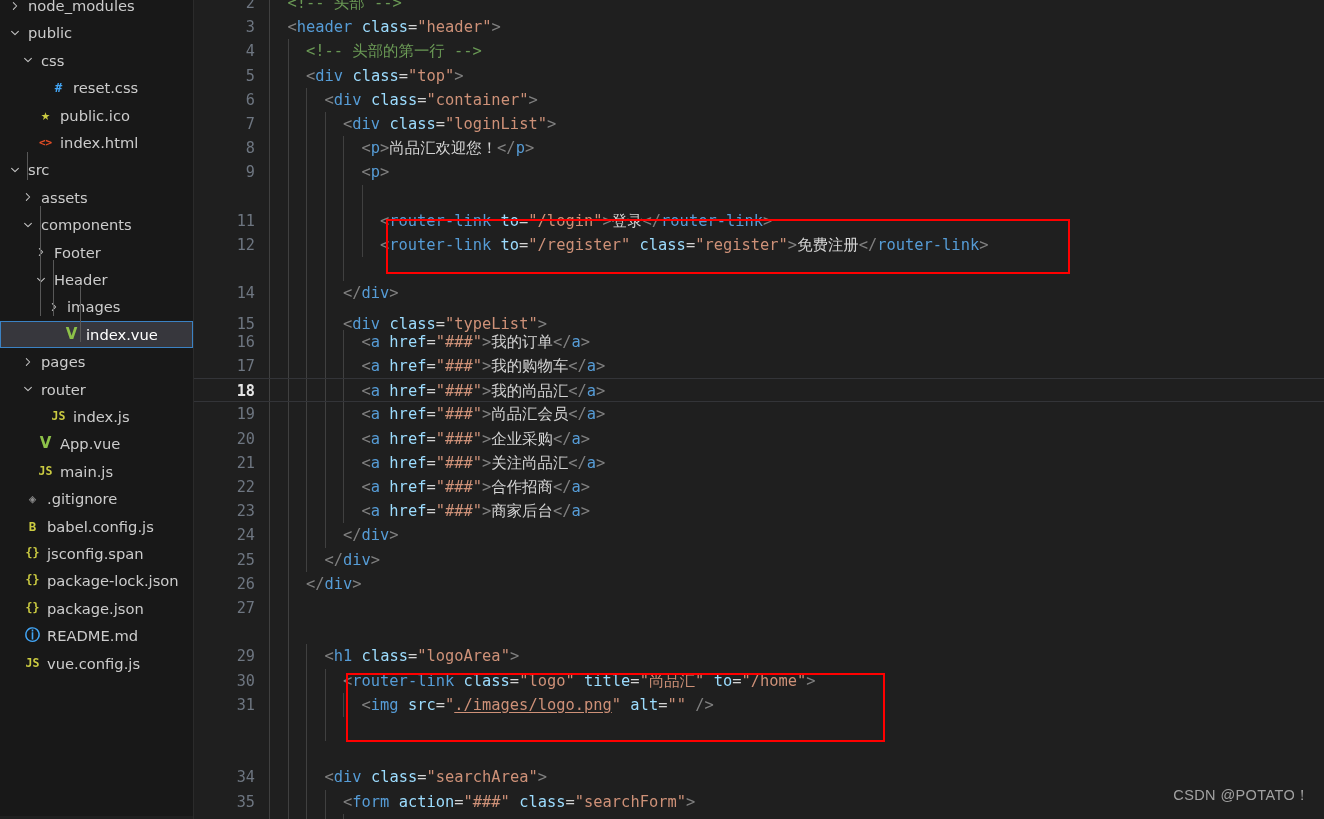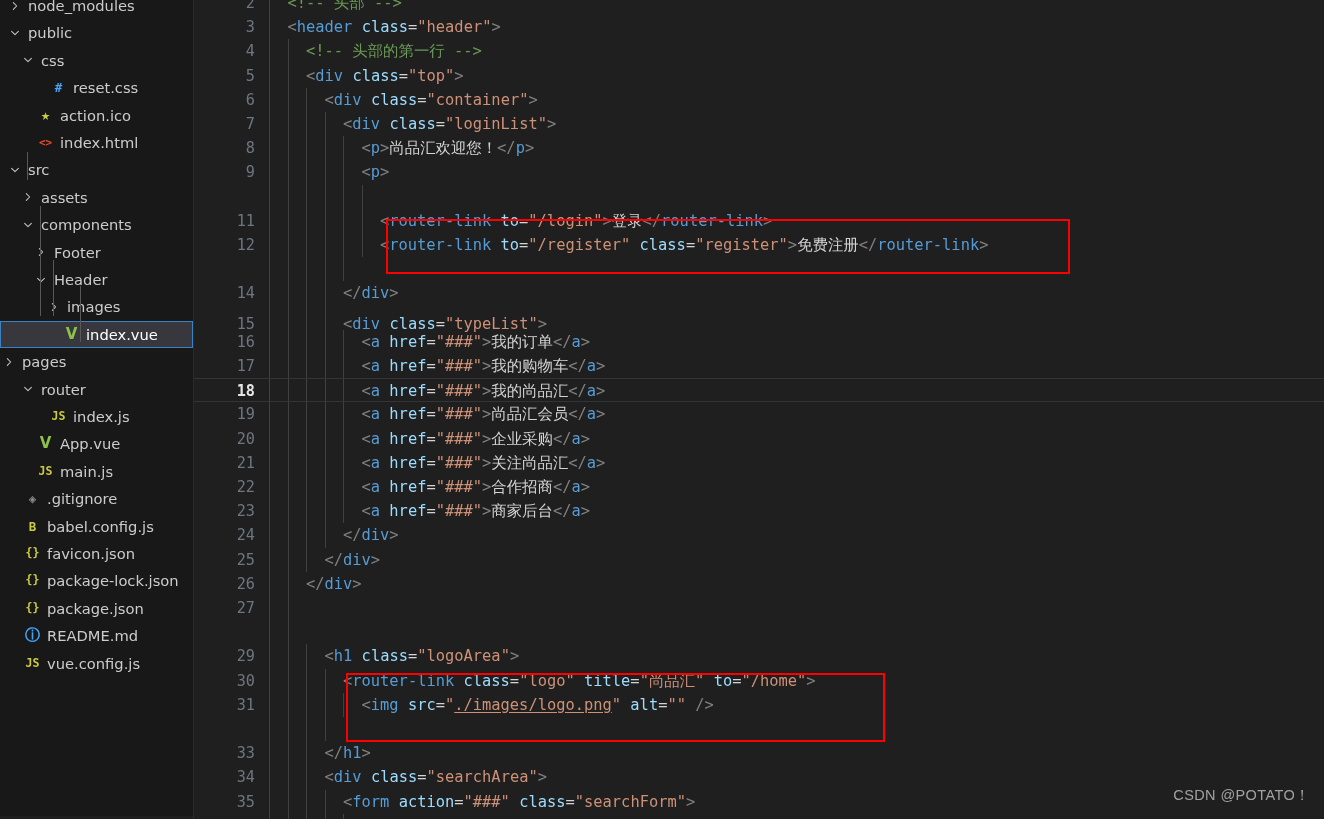--- a/index.html
+++ b/index.html
@@ -126,21 +126,21 @@
           <span class="flabel">css</span>
         </div>
         <div class="tree-row" style="position: absolute; left: 0px; right: 0px; top: 74.2px; padding-left: 32px;">
           <span class="twisty"></span>
           <span class="ficon" style="color: rgb(66, 165, 245);">#</span>
           <span class="flabel">reset.css</span>
         </div>
         <div class="tree-row" style="position: absolute; left: 0px; right: 0px; top: 101.6px; padding-left: 19px;">
           <span class="twisty"></span>
           <span class="ficon" style="color: rgb(203, 203, 65); font-size: 15px;">★</span>
-          <span class="flabel">action.ico</span>
+          <span class="flabel">public.ico</span>
         </div>
         <div class="tree-row" style="position: absolute; left: 0px; right: 0px; top: 129px; padding-left: 19px;">
           <span class="twisty"></span>
           <span class="ficon" style="color: rgb(228, 77, 38); font-size: 11px;">&lt;&gt;</span>
           <span class="flabel">index.html</span>
         </div>
         <div class="tree-row" style="position: absolute; left: 0px; right: 0px; top: 156.4px; padding-left: 6px;">
           <span class="twisty">
             <svg width="12" height="12" viewBox="0 0 16 16">
               <path fill="none" stroke="#c5c5c5" stroke-width="1.4" stroke-linecap="round" stroke-linejoin="round" d="M3.5 5.8 L8 10.2 L12.5 5.8"></path>
@@ -186,21 +186,21 @@
               <path fill="none" stroke="#c5c5c5" stroke-width="1.4" stroke-linecap="round" stroke-linejoin="round" d="M5.8 3.5 L10.2 8 L5.8 12.5"></path>
             </svg>
           </span>
           <span class="flabel">images</span>
         </div>
         <div class="tree-row selected" style="position: absolute; left: 0px; right: 0px; top: 320.8px; padding-left: 45px;">
           <span class="twisty"></span>
           <span class="ficon" style="color: rgb(141, 193, 73); font-size: 15px; font-family: &quot;DejaVu Sans&quot;, sans-serif;">V</span>
           <span class="flabel">index.vue</span>
         </div>
-        <div class="tree-row" style="position: absolute; left: 0px; right: 0px; top: 348.2px; ">
+        <div class="tree-row" style="position: absolute; left: 0px; right: 0px; top: 348.2px; padding-left: 19px;">
           <span class="twisty">
             <svg width="12" height="12" viewBox="0 0 16 16">
               <path fill="none" stroke="#c5c5c5" stroke-width="1.4" stroke-linecap="round" stroke-linejoin="round" d="M5.8 3.5 L10.2 8 L5.8 12.5"></path>
             </svg>
           </span>
           <span class="flabel">pages</span>
         </div>
         <div class="tree-row" style="position: absolute; left: 0px; right: 0px; top: 375.6px; padding-left: 19px;">
           <span class="twisty">
             <svg width="12" height="12" viewBox="0 0 16 16">
@@ -230,21 +230,21 @@
           <span class="flabel">.gitignore</span>
         </div>
         <div class="tree-row" style="position: absolute; left: 0px; right: 0px; top: 512.6px; padding-left: 6px;">
           <span class="twisty"></span>
           <span class="ficon" style="color: rgb(203, 203, 65);">B</span>
           <span class="flabel">babel.config.js</span>
         </div>
         <div class="tree-row" style="position: absolute; left: 0px; right: 0px; top: 540px; padding-left: 6px;">
           <span class="twisty"></span>
           <span class="ficon" style="color: rgb(203, 203, 65); font-size: 11.5px;">{}</span>
-          <span class="flabel">favicon.json</span>
+          <span class="flabel">jsconfig.span</span>
         </div>
         <div class="tree-row" style="position: absolute; left: 0px; right: 0px; top: 567.4px; padding-left: 6px;">
           <span class="twisty"></span>
           <span class="ficon" style="color: rgb(203, 203, 65); font-size: 11.5px;">{}</span>
           <span class="flabel">package-lock.json</span>
         </div>
         <div class="tree-row" style="position: absolute; left: 0px; right: 0px; top: 594.8px; padding-left: 6px;">
           <span class="twisty"></span>
           <span class="ficon" style="color: rgb(203, 203, 65); font-size: 11.5px;">{}</span>
           <span class="flabel">package.json</span>
@@ -429,21 +429,20 @@
         <div class="line" style="top: 450.8px;"><span class="lno">21</span><span class="code" style="left: 167.5px;"><span class="t-punct">&lt;</span><span class="t-tag">a</span><span class="t-text"> </span><span class="t-attr">href</span><span class="t-eq">=</span><span class="t-str">"###"</span><span class="t-punct">&gt;</span><span class="t-text">关注尚品汇</span><span class="t-punct">&lt;/</span><span class="t-tag">a</span><span class="t-punct">&gt;</span></span></div>
         <div class="line" style="top: 475px;"><span class="lno">22</span><span class="code" style="left: 167.5px;"><span class="t-punct">&lt;</span><span class="t-tag">a</span><span class="t-text"> </span><span class="t-attr">href</span><span class="t-eq">=</span><span class="t-str">"###"</span><span class="t-punct">&gt;</span><span class="t-text">合作招商</span><span class="t-punct">&lt;/</span><span class="t-tag">a</span><span class="t-punct">&gt;</span></span></div>
         <div class="line" style="top: 499.2px;"><span class="lno">23</span><span class="code" style="left: 167.5px;"><span class="t-punct">&lt;</span><span class="t-tag">a</span><span class="t-text"> </span><span class="t-attr">href</span><span class="t-eq">=</span><span class="t-str">"###"</span><span class="t-punct">&gt;</span><span class="t-text">商家后台</span><span class="t-punct">&lt;/</span><span class="t-tag">a</span><span class="t-punct">&gt;</span></span></div>
         <div class="line" style="top: 523.4px;"><span class="lno">24</span><span class="code" style="left: 149px;"><span class="t-punct">&lt;/</span><span class="t-tag">div</span><span class="t-punct">&gt;</span></span></div>
         <div class="line" style="top: 547.6px;"><span class="lno">25</span><span class="code" style="left: 130.5px;"><span class="t-punct">&lt;/</span><span class="t-tag">div</span><span class="t-punct">&gt;</span></span></div>
         <div class="line" style="top: 571.8px;"><span class="lno">26</span><span class="code" style="left: 112px;"><span class="t-punct">&lt;/</span><span class="t-tag">div</span><span class="t-punct">&gt;</span></span></div>
         <div class="line" style="top: 596px;"><span class="lno">27</span></div>
         <div class="line" style="top: 644.4px;"><span class="lno">29</span><span class="code" style="left: 130.5px;"><span class="t-punct">&lt;</span><span class="t-tag">h1</span><span class="t-text"> </span><span class="t-attr">class</span><span class="t-eq">=</span><span class="t-str">"logoArea"</span><span class="t-punct">&gt;</span></span></div>
         <div class="line" style="top: 668.6px;"><span class="lno">30</span><span class="code" style="left: 149px;"><span class="t-punct">&lt;</span><span class="t-tag">router-link</span><span class="t-text"> </span><span class="t-attr">class</span><span class="t-eq">=</span><span class="t-str">"logo"</span><span class="t-text"> </span><span class="t-attr">title</span><span class="t-eq">=</span><span class="t-str">"尚品汇"</span><span class="t-text"> </span><span class="t-attr">to</span><span class="t-eq">=</span><span class="t-str">"/home"</span><span class="t-punct">&gt;</span></span></div>
         <div class="line" style="top: 692.8px;"><span class="lno">31</span><span class="code" style="left: 167.5px;"><span class="t-punct">&lt;</span><span class="t-tag">img</span><span class="t-text"> </span><span class="t-attr">src</span><span class="t-eq">=</span><span class="t-str">"</span><span class="t-link">./images/logo.png</span><span class="t-str">"</span><span class="t-text"> </span><span class="t-attr">alt</span><span class="t-eq">=</span><span class="t-str">""</span><span class="t-text"> </span><span class="t-punct">/&gt;</span></span></div>
-        <div class="line" style="top: 741.2px;"><span class="lno">33</span><span class="code" style="left: 130.5px;"><span class="t-punct">&lt;/</span><span class="t-tag">h1</span><span class="t-punct">&gt;</span></span></div>
         <div class="line" style="top: 765.4px;"><span class="lno">34</span><span class="code" style="left: 130.5px;"><span class="t-punct">&lt;</span><span class="t-tag">div</span><span class="t-text"> </span><span class="t-attr">class</span><span class="t-eq">=</span><span class="t-str">"searchArea"</span><span class="t-punct">&gt;</span></span></div>
         <div class="line" style="top: 789.6px;"><span class="lno">35</span><span class="code" style="left: 149px;"><span class="t-punct">&lt;</span><span class="t-tag">form</span><span class="t-text"> </span><span class="t-attr">action</span><span class="t-eq">=</span><span class="t-str">"###"</span><span class="t-text"> </span><span class="t-attr">class</span><span class="t-eq">=</span><span class="t-str">"searchForm"</span><span class="t-punct">&gt;</span></span></div>
         <div class="line" style="top: 813.8px;"><span class="lno">36</span><span class="code" style="left: 167.5px;"><span class="t-punct">&lt;</span><span class="t-tag">input</span></span></div>
       </div>
     <div id="annoLayer">
         <div class="redbox" style="left: 192px; top: 219px; width: 684px; height: 55px;"></div>
         <div class="redbox" style="left: 152px; top: 673px; width: 539px; height: 69px;"></div>
       </div>
     <div id="watermark">CSDN @POTATO！</div>
   </div>

